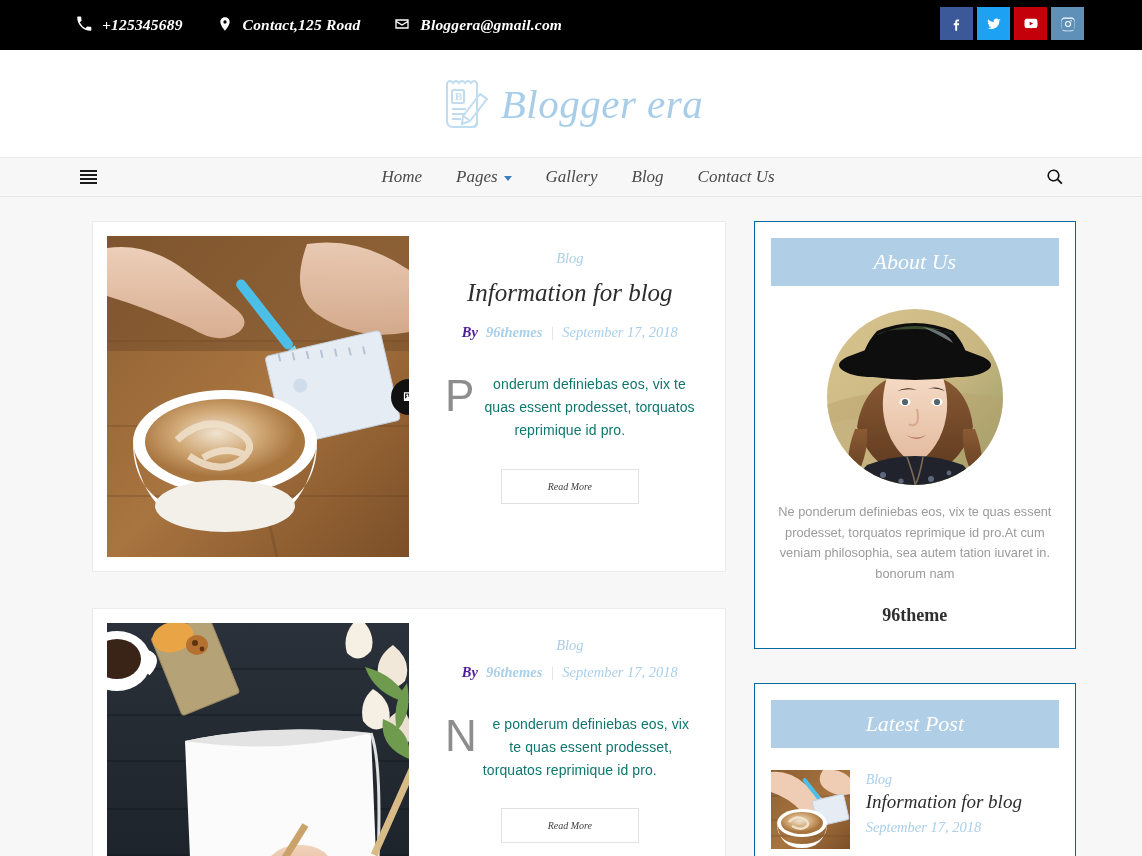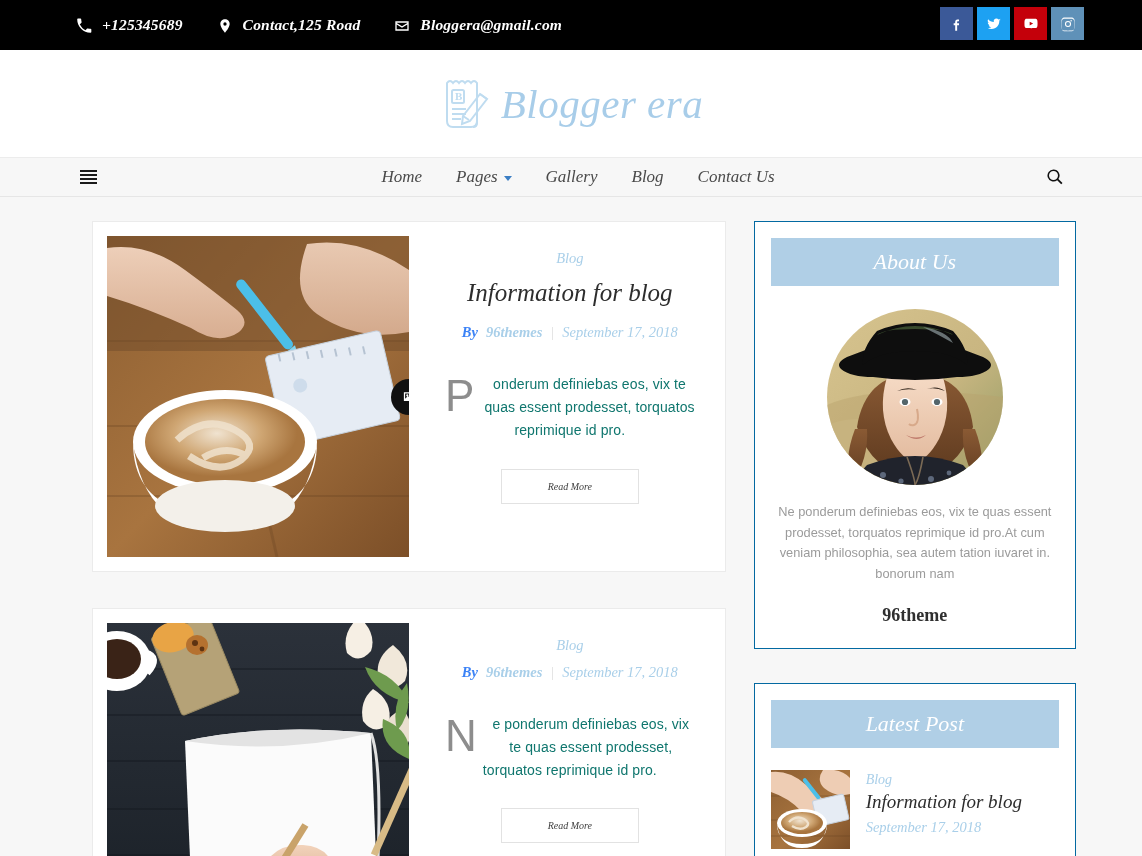--- a/index.html
+++ b/index.html
@@ -21,21 +21,21 @@
     position: relative;
   }
   .topbar-left {
     display: flex;
     align-items: center;
     margin-left: 76px;
     gap: 34px;
   }
   .contact-item {
     display: flex;
-    align-items: flex-end;
+    align-items: flex-start;
     gap: 10px;
     color: #ffffff;
     font-family: "Liberation Serif", serif;
     font-size: 15.5px;
     font-weight: 700;
     font-style: italic;
     letter-spacing: 0.2px;
     white-space: nowrap;
   }
   .contact-icon {
@@ -180,21 +180,21 @@
     margin-bottom: 16px;
   }
   .post-meta {
     display: flex; align-items: center; justify-content: center;
     gap: 8px;
     font-family: "Liberation Serif", serif;
     font-style: italic;
     font-size: 14.5px;
     margin-bottom: 14px;
   }
-  .meta-by { color: #3b82f6; font-weight: 700; }
+  .meta-by { color: #4c1d95; font-weight: 700; }
   .meta-author { color: #a9cfe9; font-weight: 700; }
   .meta-sep { color: #dcdcdc; }
   .meta-date { color: #a9cfe9; }
   .post-excerpt {
     font-size: 14px;
     line-height: 1.65;
     color: #0f766e;
     letter-spacing: 0.1px;
     margin-top: 32px;
   }

